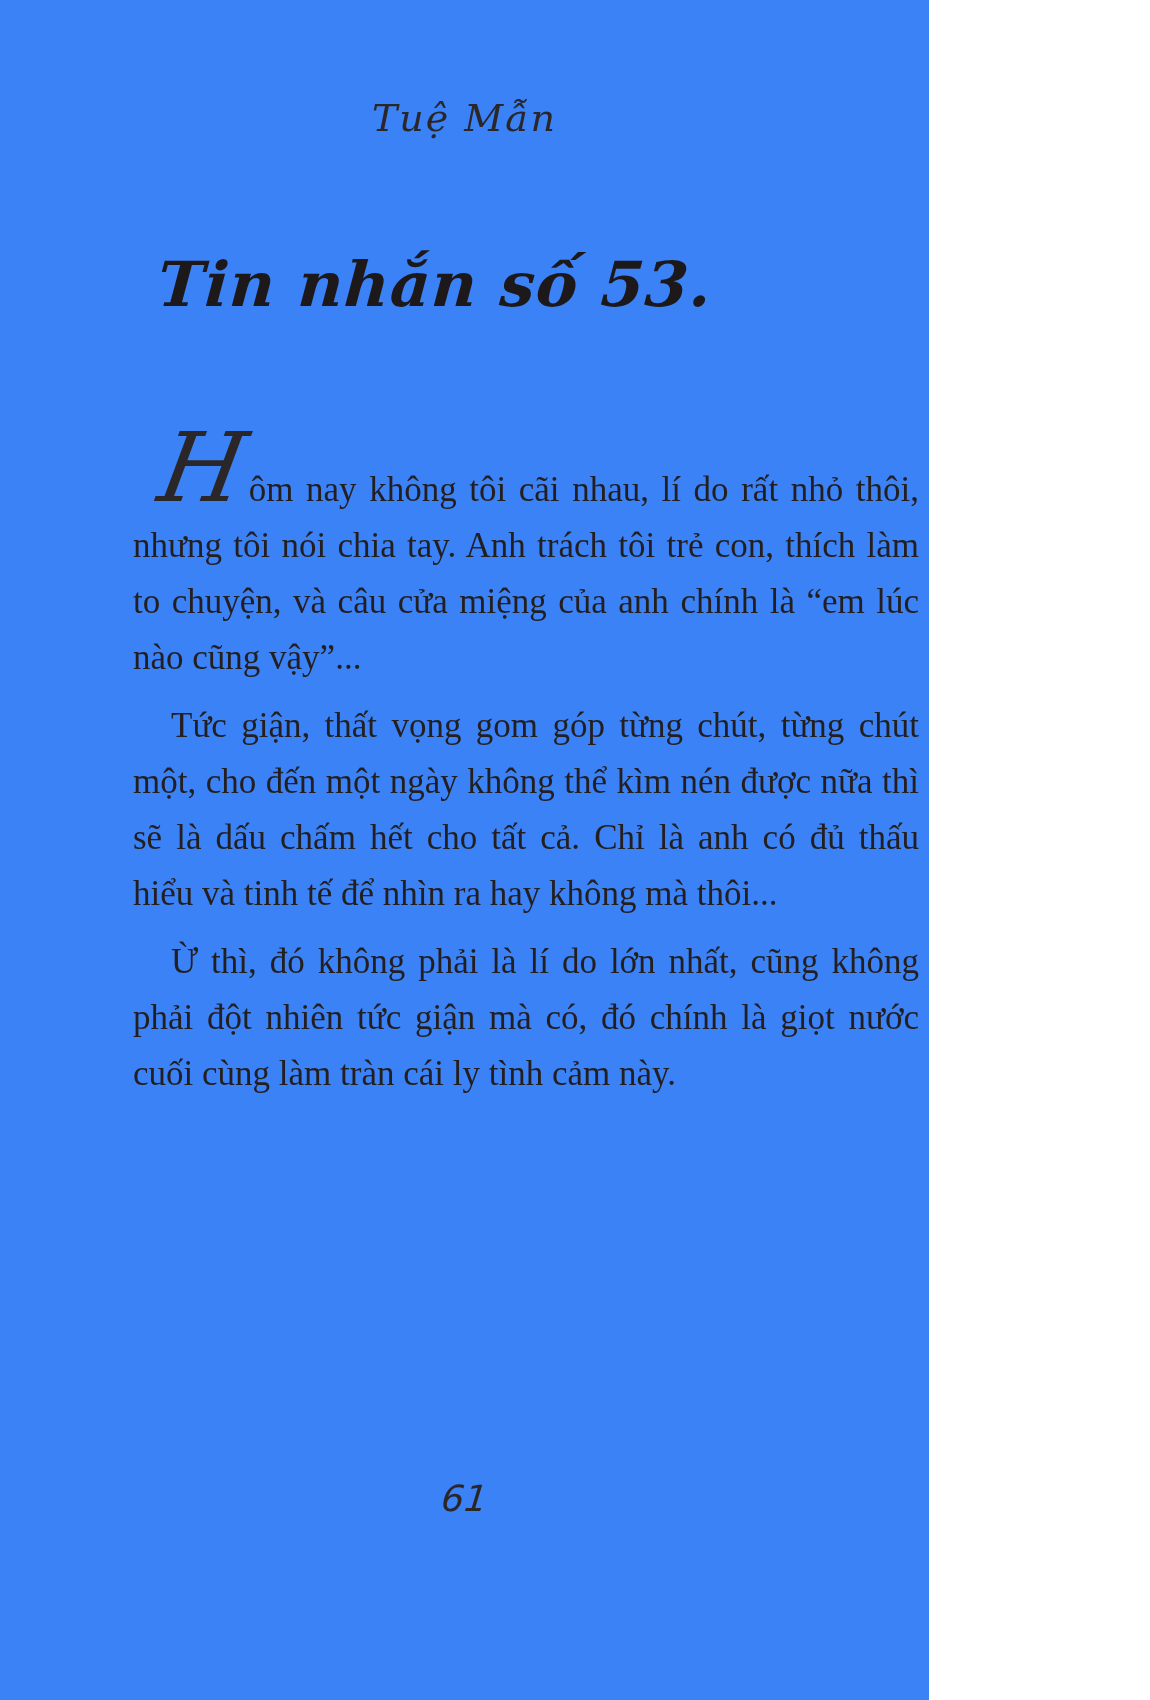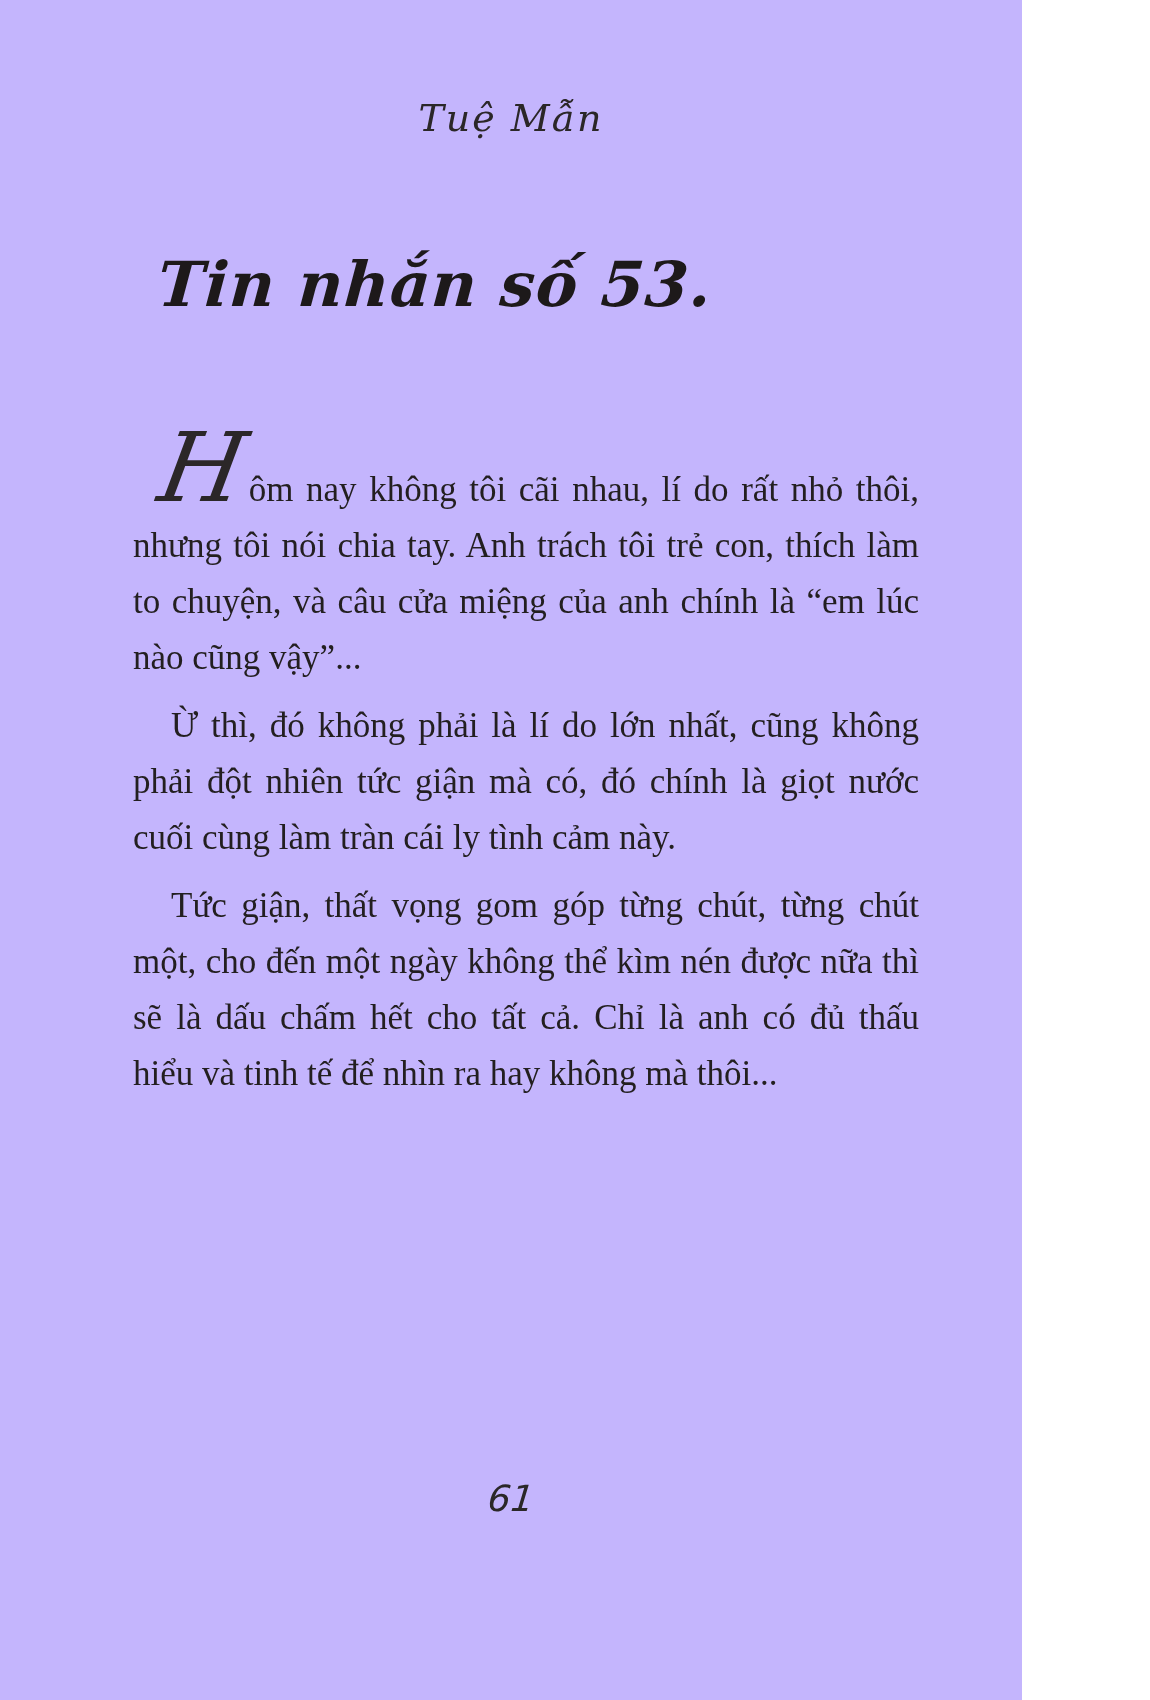--- a/index.html
+++ b/index.html
@@ -2,23 +2,23 @@
 <html><head>
 <meta charset="utf-8">
 <style>
   html, body {
     margin: 0;
     padding: 0;
     background: #ffffff;
   }
   .page {
     position: relative;
-    width: 1022px;
+    width: 929px;
     height: 1700px;
-    background: #c4b5fd;
+    background: #3b82f6;
     overflow: hidden;
     color: #231f20;
   }
 
   
   .running-header {
     position: absolute;
     top: 96px;
     left: 0;
     width: 100%;
@@ -93,19 +93,19 @@
 <body>
 
 <div class="page">
 
   <div class="running-header">Tuệ Mẫn</div>
 
   <h1 class="chapter-title">Tin nhắn số 53.</h1>
 
   <div class="body-text">
     <p><span class="dropcap">H</span><span>ôm nay không tôi cãi nhau, lí do rất nhỏ thôi, nhưng tôi nói chia tay. Anh trách tôi trẻ con, thích làm to chuyện, và câu cửa miệng của anh chính là “em lúc nào cũng vậy”...</span></p>
+    <p class="indent"><span>Tức giận, thất vọng gom góp từng chút, từng chút một, cho đến một ngày không thể kìm nén được nữa thì sẽ là dấu chấm hết cho tất cả. Chỉ là anh có đủ thấu hiểu và tinh tế để nhìn ra hay không mà thôi...</span></p>
     <p class="indent"><span>Ừ thì, đó không phải là lí do lớn nhất, cũng không phải đột nhiên tức giận mà có, đó chính là giọt nước cuối cùng làm tràn cái ly tình cảm này.</span></p>
-    <p class="indent"><span>Tức giận, thất vọng gom góp từng chút, từng chút một, cho đến một ngày không thể kìm nén được nữa thì sẽ là dấu chấm hết cho tất cả. Chỉ là anh có đủ thấu hiểu và tinh tế để nhìn ra hay không mà thôi...</span></p>
   </div>
 
   <div class="page-number">61</div>
 
 </div>
 
 </body></html>

